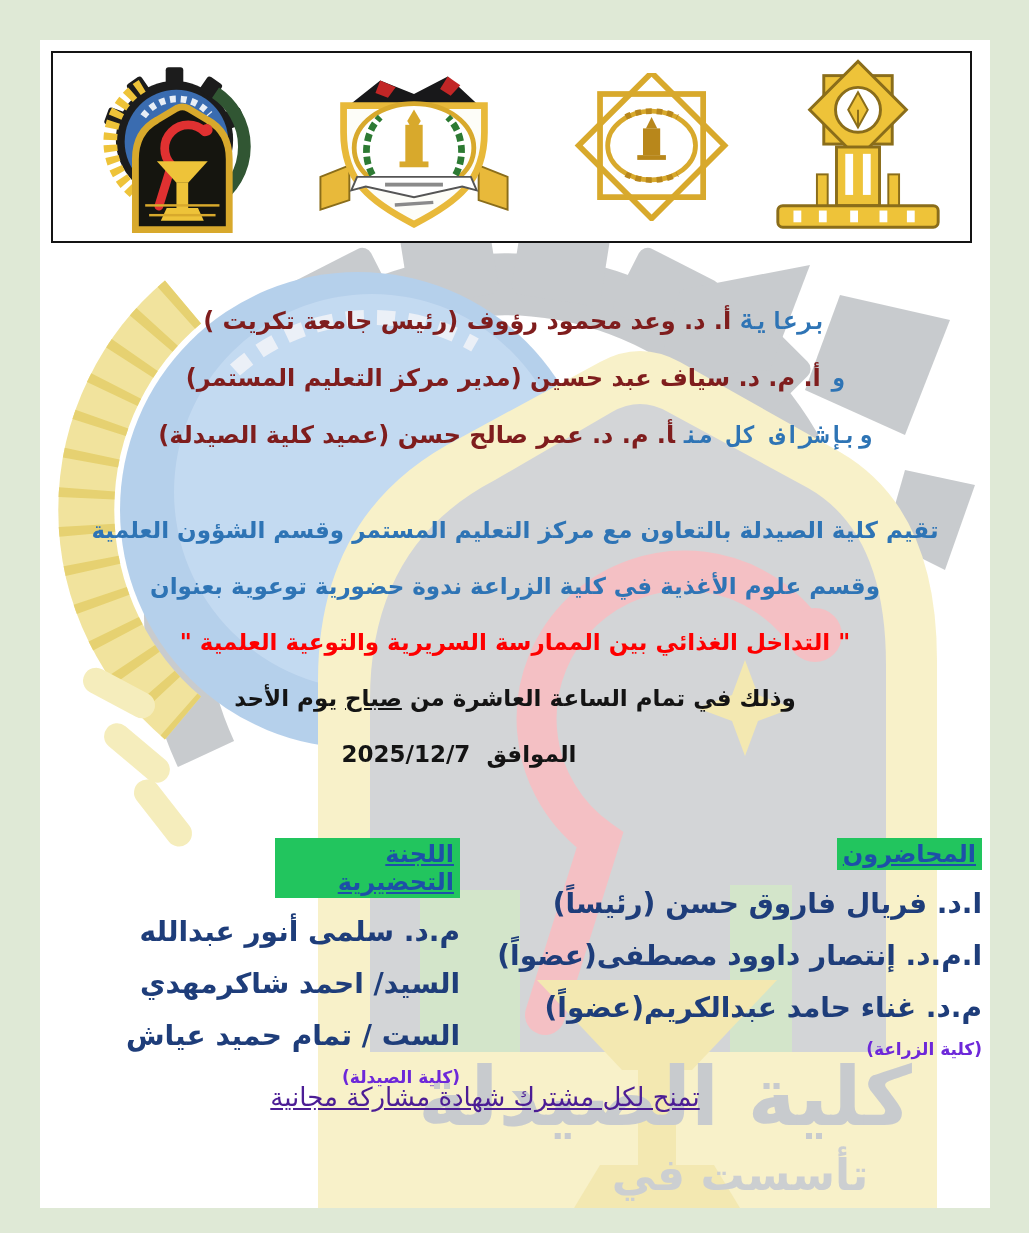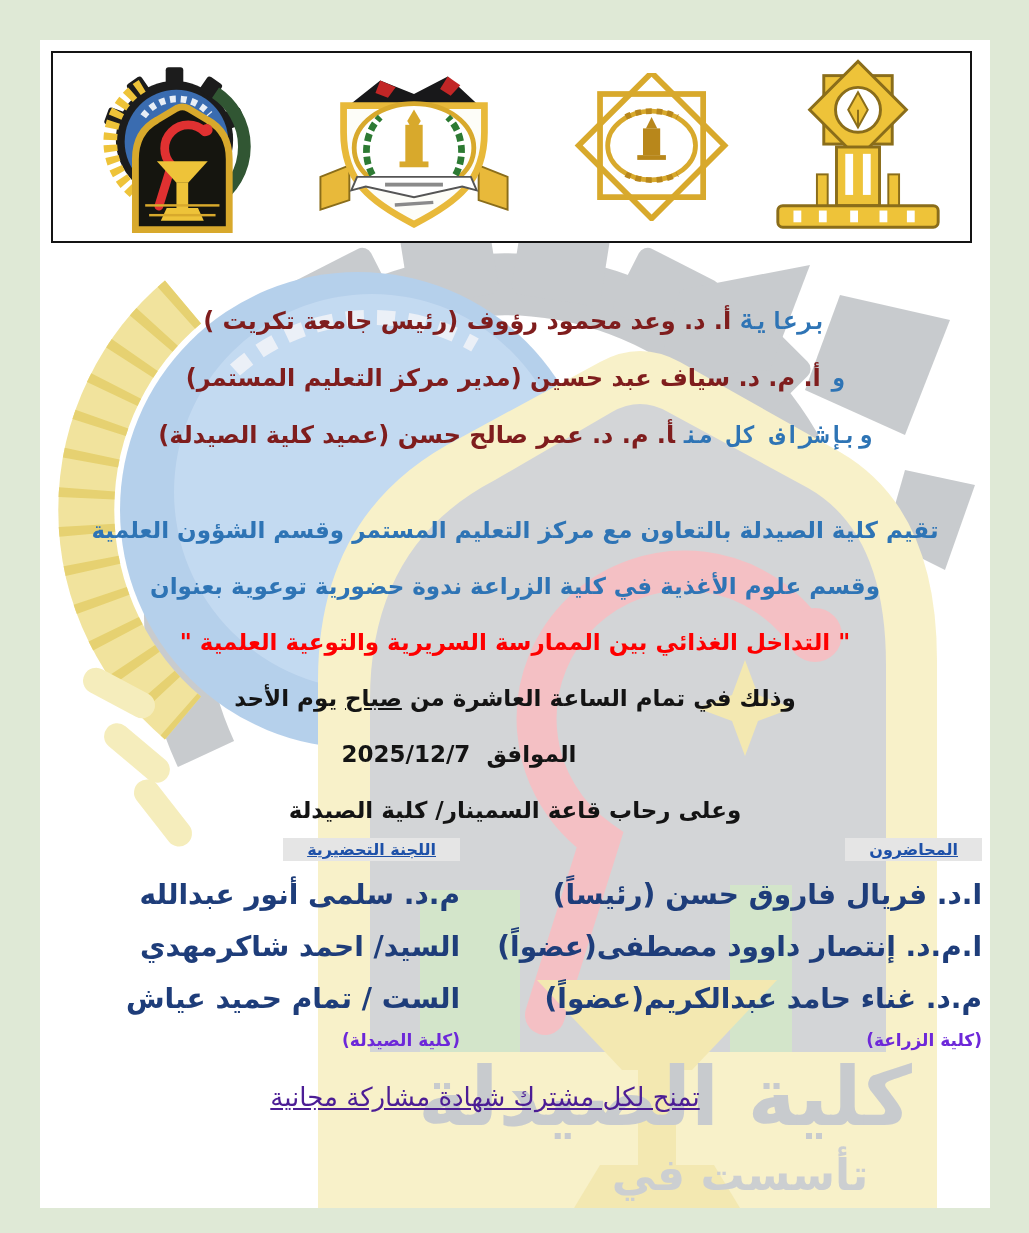--- a/index.html
+++ b/index.html
@@ -32,22 +32,22 @@
   .blue-line{color:#2e74b5;}
   .title-line{font-size:27px;color:#fe0000;}
   .black-line{color:#141414;font-size:24px;}
   .date-line{transform:translateX(-60px);}
   .u{text-decoration:underline;}
   .ltr{direction:ltr;unicode-bidi:embed;margin:0 8px;}
   .col{position:absolute;top:798px;z-index:3;font-weight:bold;text-align:right;direction:rtl;}
   .col-lect{right:8px;width:430px;}
   .col-comm{left:70px;width:350px;}
   .col-header{
-    display:inline-block;background:#e5e5e5;color:#1d50a8;
-    text-decoration:underline;font-size:16px;padding:2px 24px;margin-bottom:8px;
+    display:inline-block;background:#22c55e;color:#1d50a8;
+    text-decoration:underline;font-size:24px;padding:2px 6px;margin-bottom:8px;
   }
   .col-comm .col-header{margin-left:165px;}
   .name{height:52px;line-height:52px;font-size:28px;color:#1e3d7a;white-space:nowrap;}
   .foot{font-size:17px;color:#6d28d9;line-height:30px;}
   .col-lect .foot{margin-left:62px;}
   .col-comm .foot{margin-left:110px;}
   .certificate{
     position:absolute;top:1042px;left:0;right:60px;z-index:3;text-align:center;
     font-size:26px;font-weight:normal;color:#4c1d95;text-decoration:underline;
     direction:rtl;white-space:nowrap;
@@ -227,21 +227,20 @@
     <div class="line blue-line">تقيم كلية الصيدلة بالتعاون مع مركز التعليم المستمر وقسم الشؤون العلمية</div>
     <div class="line blue-line">وقسم علوم الأغذية في كلية الزراعة ندوة حضورية توعوية بعنوان</div>
     <div class="line title-line">" التداخل الغذائي بين الممارسة السريرية والتوعية العلمية "</div>
     <div class="line black-line">
       <span>وذلك في تمام الساعة العاشرة من </span><span class="u">صباح</span><span> يوم الأحد</span>
     </div>
     <div class="line black-line date-line">
       <span>الموافق</span>
       <span class="ltr">2025/12/7</span>
     </div>
-    <div class="line black-line">وعلى رحاب قاعة السمينار/ كلية الصيدلة</div>
   </div>
 
   <div class="col col-lect">
     <span class="col-header">المحاضرون</span>
     <div class="name">ا.د. فريال فاروق حسن (رئيساً)</div>
     <div class="name">ا.م.د. إنتصار داوود مصطفى(عضواً)</div>
     <div class="name">م.د. غناء حامد عبدالكريم(عضواً)</div>
     <div class="foot">(كلية الزراعة)</div>
   </div>
 

